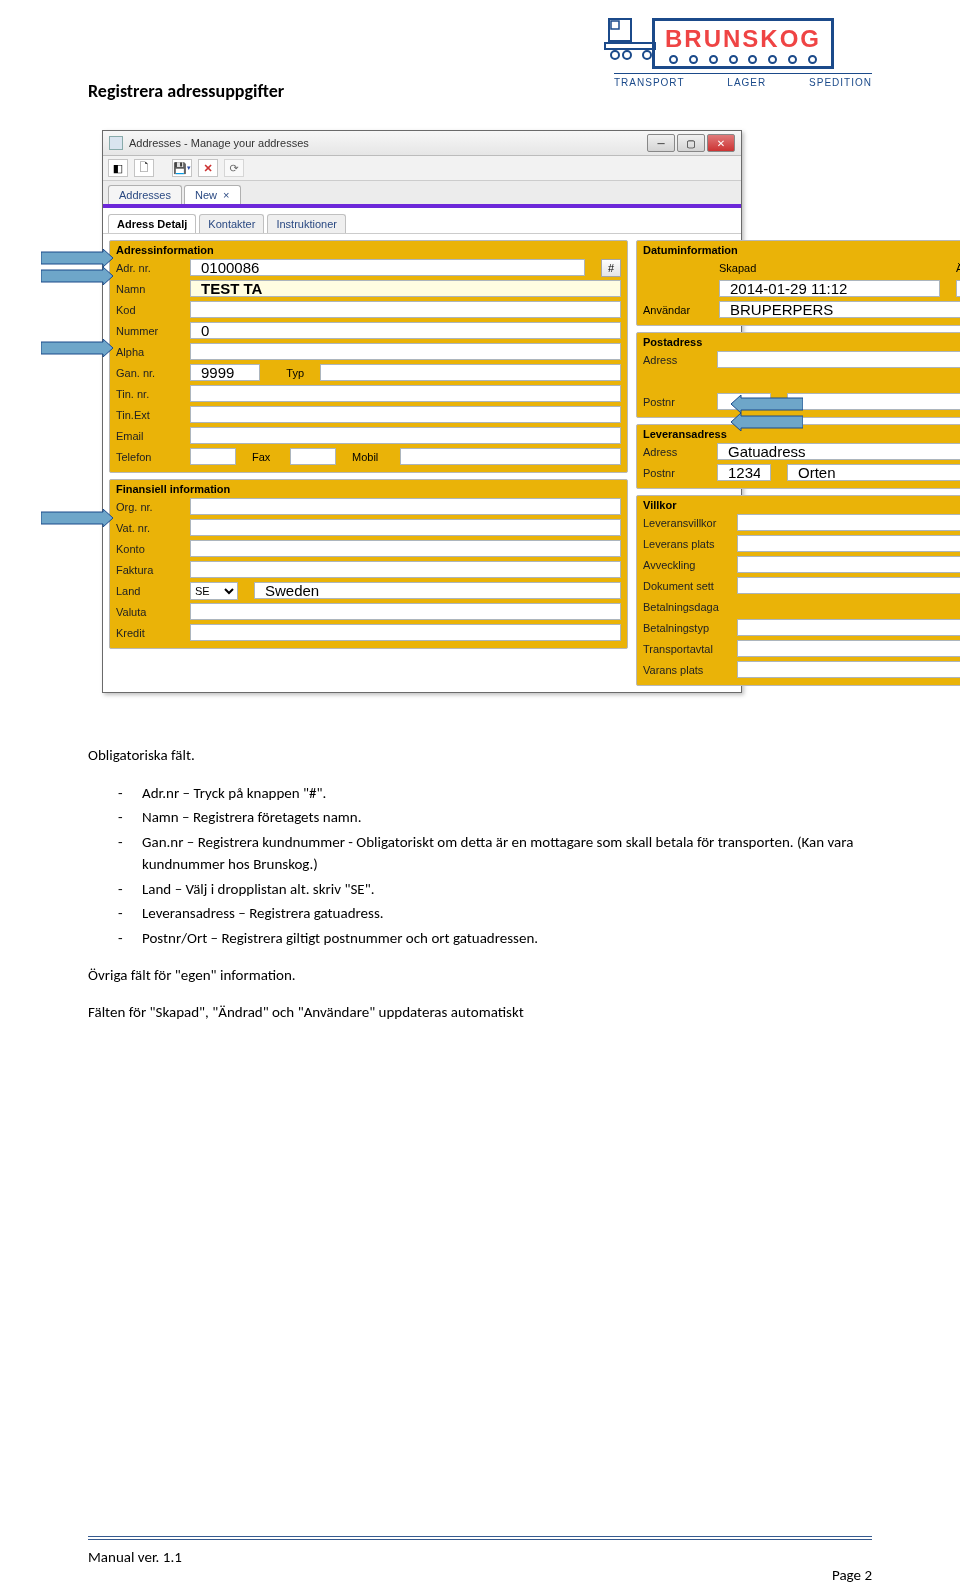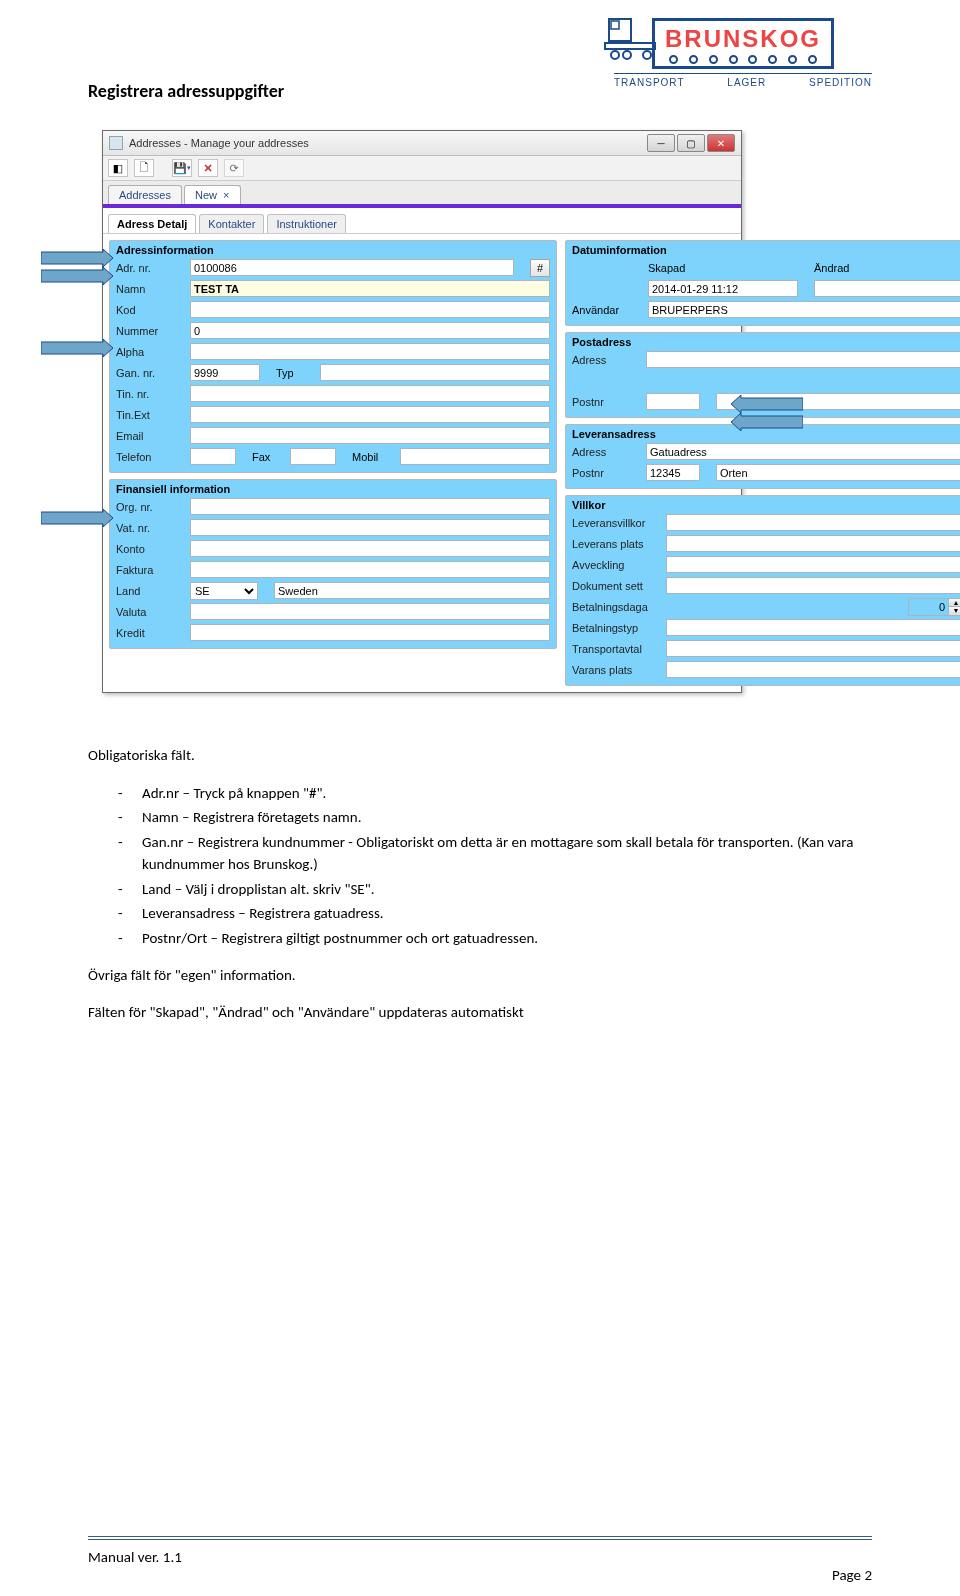--- a/index.html
+++ b/index.html
@@ -151,32 +151,32 @@
     background: #fff;
     display: flex;
     gap: 8px;
     border-top: 1px solid #ccc;
   }
   .col { flex: 1; display: flex; flex-direction: column; gap: 6px; }
   .group {
     border: 1px solid #b8b8b8;
     border-radius: 2px;
     padding: 3px 6px 6px 6px;
-    background: #7dd3fc;
+    background: #eab308;
   }
   .group-title { font-weight: bold; font-size: 11px; margin-bottom: 2px; }
   .frow { display: flex; align-items: center; gap: 16px; margin-top: 2px; min-height: 19px; }
   .flabel { width: 58px; font-size: 11px; color: #222; }
   .flabel-sm { width: 78px; font-size: 11px; color: #222; }
   .finput {
     border: 1px solid #acb5bd;
     background: #fff;
     height: 17px;
-    padding: 0 3px;
-    font-size: 11px;
+    padding: 0 10px;
+    font-size: 15px;
     font-family: inherit;
   }
   .finput.yellow { background: #fffde1; font-weight: bold; }
   .hash-btn {
     width: 20px; height: 18px;
     border: 1px solid #a5a5a5;
     background: linear-gradient(#fdfdfd,#e4e4e4);
     font-size: 11px;
     display: flex; align-items: center; justify-content: center;
   }
@@ -357,21 +357,21 @@
             <div class="flabel">Nummer</div>
             <input class="finput" style="flex: 1 1 0%;" value="0">
           </div>
           <div class="frow">
             <div class="flabel">Alpha</div>
             <input class="finput" style="flex: 1 1 0%;">
           </div>
           <div class="frow">
             <div class="flabel">Gan. nr.</div>
             <input class="finput" style="width: 70px;" value="9999">
-            <div style="width:28px;text-align:left">Typ</div>
+            <div style="width:28px;text-align:right">Typ</div>
             <input class="finput" style="flex: 1 1 0%;">
           </div>
           <div class="frow">
             <div class="flabel">Tin. nr.</div>
             <input class="finput" style="flex: 1 1 0%;">
           </div>
           <div class="frow">
             <div class="flabel">Tin.Ext</div>
             <input class="finput" style="flex: 1 1 0%;">
           </div>
@@ -402,21 +402,21 @@
           <div class="frow">
               <div class="flabel">Konto</div>
               <input class="finput" style="flex: 1 1 0%;">
             </div>
           <div class="frow">
               <div class="flabel">Faktura</div>
               <input class="finput" style="flex: 1 1 0%;">
             </div>
           <div class="frow">
             <div class="flabel">Land</div>
-            <select class="select" style="width:68px"><option>SE</option></select>
+            <select class="select" style="width:48px"><option>SE</option></select>
             <input class="finput" style="flex: 1 1 0%;" value="Sweden">
           </div>
           <div class="frow">
               <div class="flabel">Valuta</div>
               <input class="finput" style="flex: 1 1 0%;">
             </div>
           <div class="frow">
               <div class="flabel">Kredit</div>
               <input class="finput" style="flex: 1 1 0%;">
             </div>

